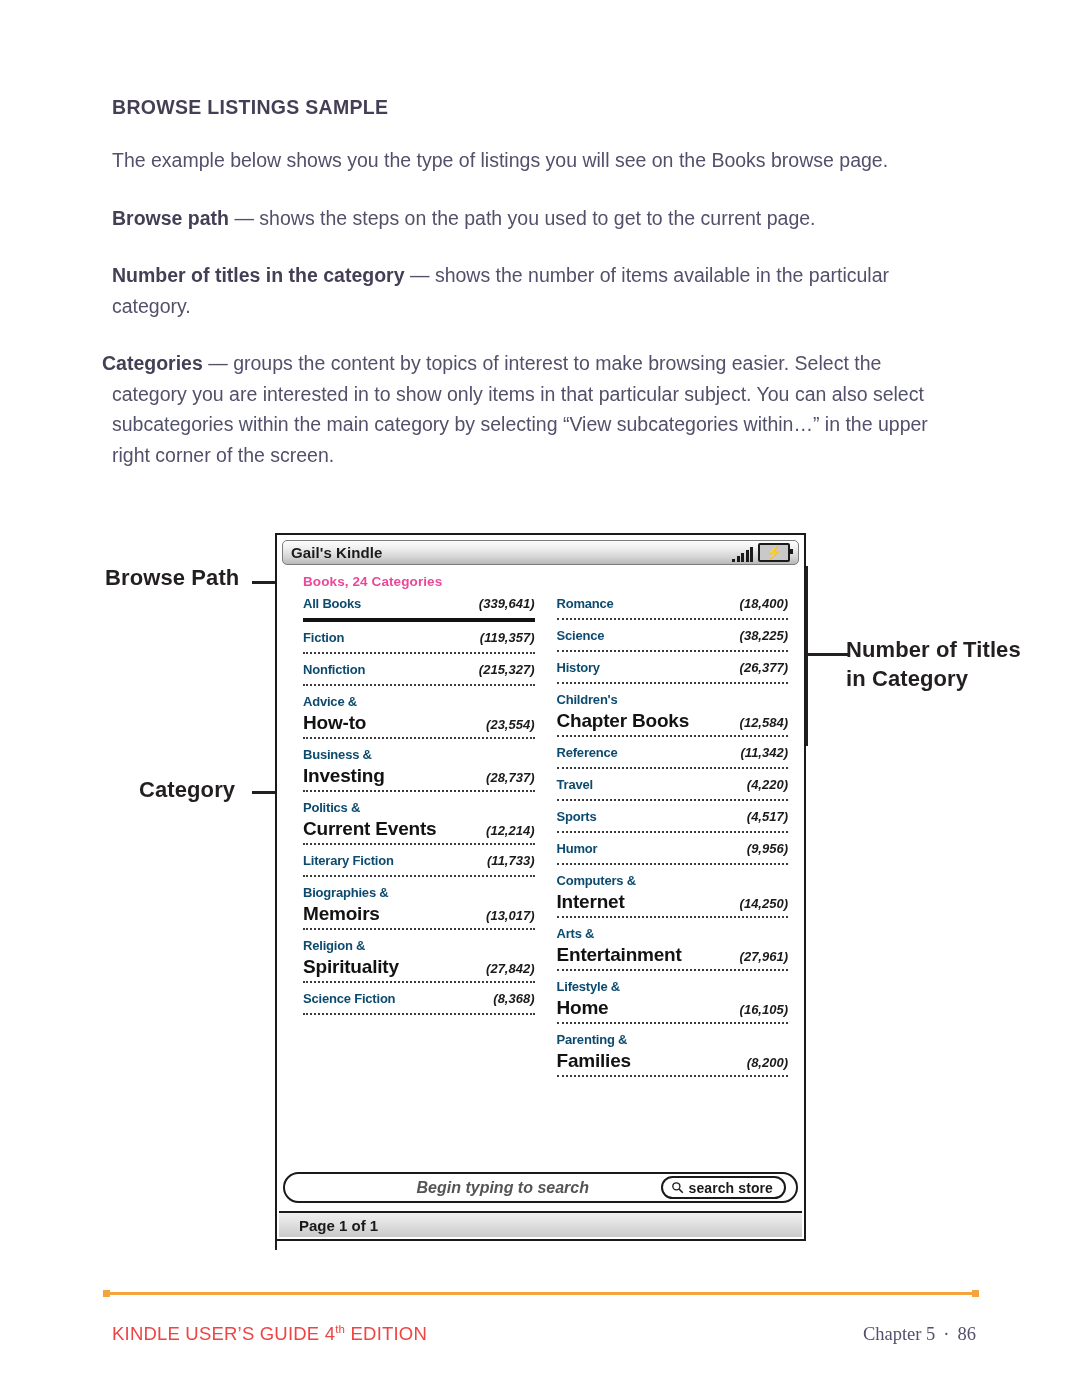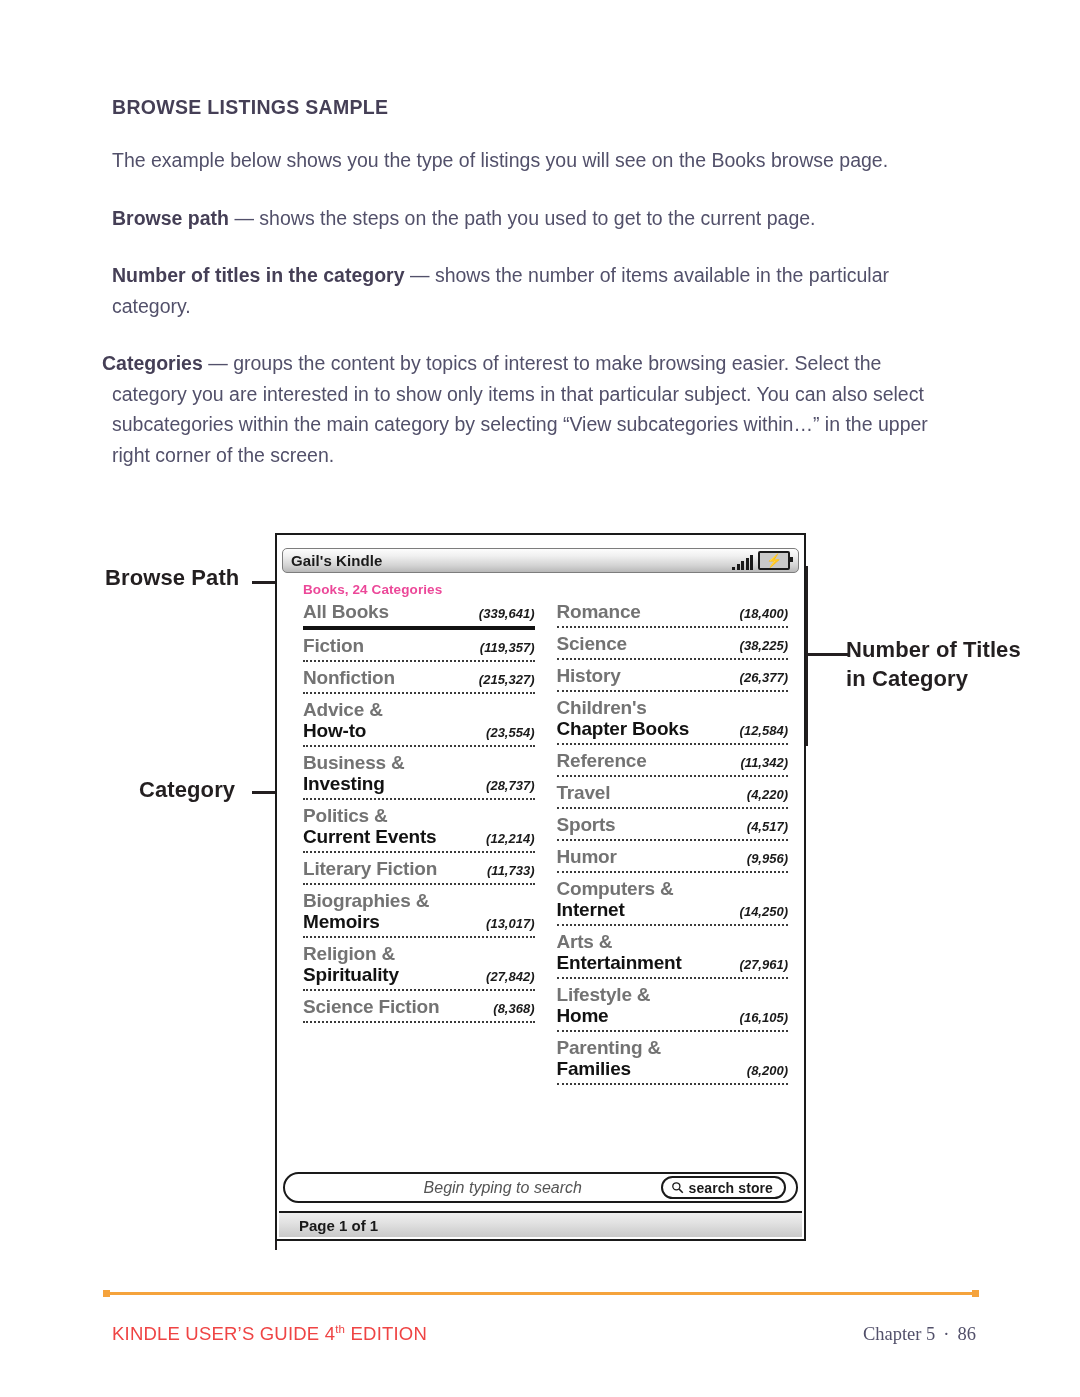--- a/index.html
+++ b/index.html
@@ -79,21 +79,21 @@
     position: absolute;
     left: 275px;
     top: 533px;
     width: 531px;
     height: 708px;
     border: 2px solid #1a1a1a;
     background: #ffffff;
     box-sizing: border-box;
   }
   .k-titlebar {
-    margin: 13px 5px 0 5px;
+    margin: 5px 5px 0 5px;
     height: 25px;
     border-radius: 5px;
     border: 1px solid #7d7d7d;
     background: linear-gradient(180deg,#fdfdfd 0%, #f0f0f0 30%, #d3d3d3 72%, #b8b8b8 100%);
     display: flex;
     align-items: center;
     padding: 0 8px;
     box-sizing: border-box;
     position: relative;
   }
@@ -154,23 +154,23 @@
     border-bottom: 2px dotted #3a3a3a;
     padding-bottom: 2px;
     margin-bottom: 5px;
     display: flex;
     align-items: baseline;
     line-height: 21px;
     min-height: 23px;
   }
   .cat.selected { border-bottom: 4px solid #121212; }
   .cat .name {
-    font-size: 19px;
-    font-weight: bold;
-    color: #737373;
+    font-size: 13px;
+    font-weight: bold;
+    color: #0c4a6e;
     letter-spacing: -0.2px;
   }
   .cat .count {
     margin-left: auto;
     font-size: 13px;
     font-style: italic;
     font-weight: bold;
     color: #1a1a1a;
     padding-left: 3px;
     white-space: nowrap;
@@ -196,21 +196,21 @@
     padding: 0 4px 0 0;
     box-sizing: border-box;
     background: #fff;
   }
   .k-search .ph {
     flex: 1;
     text-align: center;
     font-size: 16px;
     font-style: italic;
     color: #555555;
-    font-weight: normal;
+    font-weight: bold;
     padding-left: 60px;
   }
   .k-storebtn {
     border: 2px solid #1a1a1a;
     border-radius: 13px;
     height: 23px;
     display: flex;
     align-items: center;
     gap: 5px;
     padding: 0 11px 0 8px;

